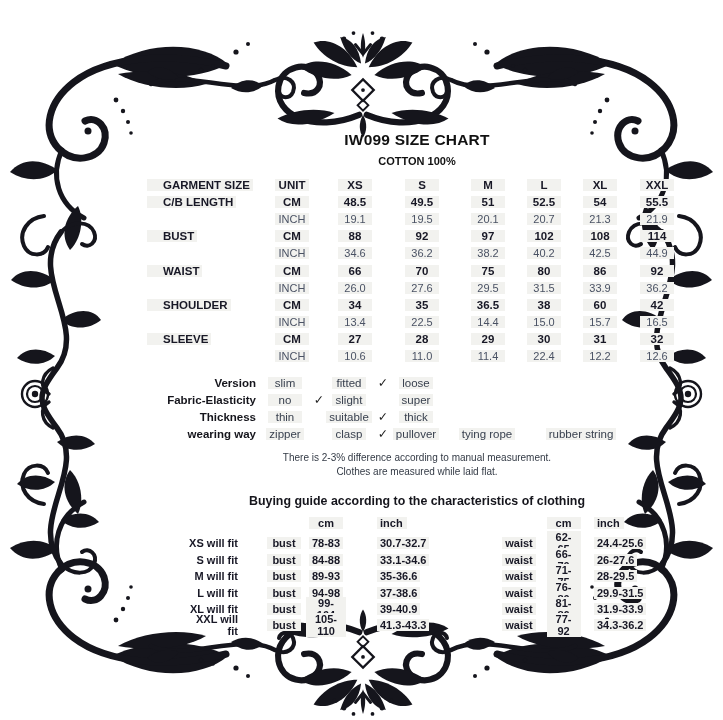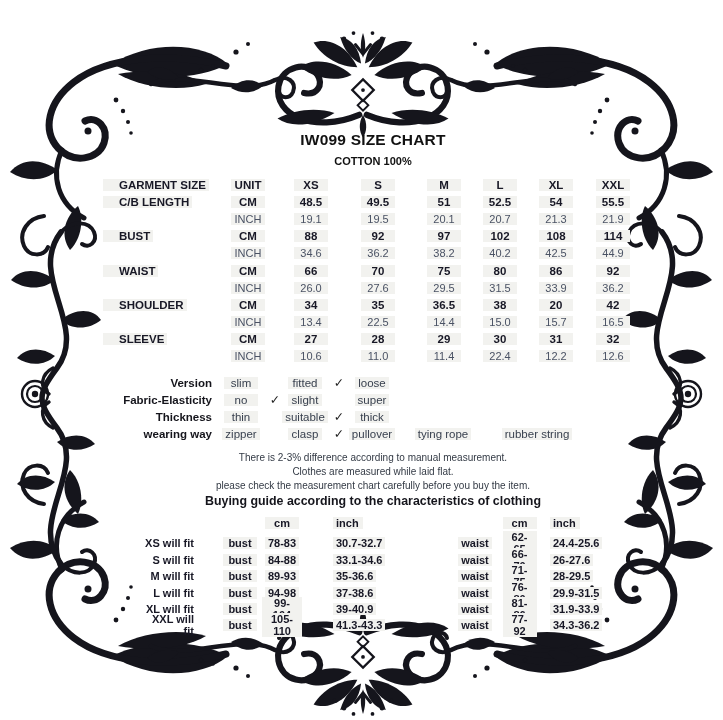--- a/index.html
+++ b/index.html
@@ -1,19 +1,19 @@
 <!DOCTYPE html>
 <html><head>
 <meta charset="utf-8">
 <style>
   html,body{margin:0;padding:0;background:#fff;}
   #stage{position:relative;width:723px;height:720px;background:#ffffff;overflow:hidden;
          font-family:"Liberation Sans", sans-serif;color:#15151c;}
   svg.frame{position:absolute;left:0;top:0;pointer-events:none;}
-  .abs{position:absolute;}
+  .abs{position:absolute;margin-left:44px;}
   
   #title{left:103px;top:131px;width:540px;text-align:center;font-size:15.5px;font-weight:bold;color:#111;letter-spacing:0.2px;}
   #subtitle{left:103px;top:155px;width:540px;text-align:center;font-size:11px;font-weight:bold;color:#111;}
   
   .patch{display:inline-block;background:#f2f2ef;padding:0 3px;min-width:34px;text-align:center;box-sizing:border-box;}
   .patch:empty{background:transparent;min-width:0;padding:0;}
   
   #sizeTable{left:103px;top:176px;width:543px;}
   .size-row{display:grid;grid-template-columns:107px 76px 50px 84px 48px 64px 48px 66px;height:17.2px;align-items:center;
             font-size:11.5px;font-weight:bold;color:#181826;}
@@ -235,21 +235,21 @@
         <span class="patch">36.2</span>
       </div>
 
       <div class="size-row">
         <span class="patch">SHOULDER</span>
         <span class="patch">CM</span>
         <span class="patch">34</span>
         <span class="patch">35</span>
         <span class="patch">36.5</span>
         <span class="patch">38</span>
-        <span class="patch">20</span>
+        <span class="patch">60</span>
         <span class="patch">42</span>
       </div>
 
       <div class="size-row">
         <span class="patch"></span>
         <span class="patch">INCH</span>
         <span class="patch">13.4</span>
         <span class="patch">22.5</span>
         <span class="patch">14.4</span>
         <span class="patch">15.0</span>
@@ -322,21 +322,20 @@
         <span class="patch">clasp</span>
         <span class="check">✓</span>
         <span class="patch">pullover</span>
         <span class="patch">tying rope</span>
         <span class="patch">rubber string</span>
       </div>
     </div>
 
   <div class="abs note" id="note1">There is 2-3% difference according to manual measurement.</div>
   <div class="abs note" id="note2">Clothes are measured while laid flat.</div>
-  <div class="abs note" id="note3">please check the measurement chart carefully before you buy the item.</div>
   <div class="abs" id="noteHeading">Buying guide according to the characteristics of clothing</div>
 
   <div class="abs" id="guideTable">
 
       <div class="guide-row">
         <span class="patch g-size"></span>
         <span class="g-gap"></span>
         <span class="patch"></span>
         <span class="patch">cm</span>
         <span class="g-gap"></span>

